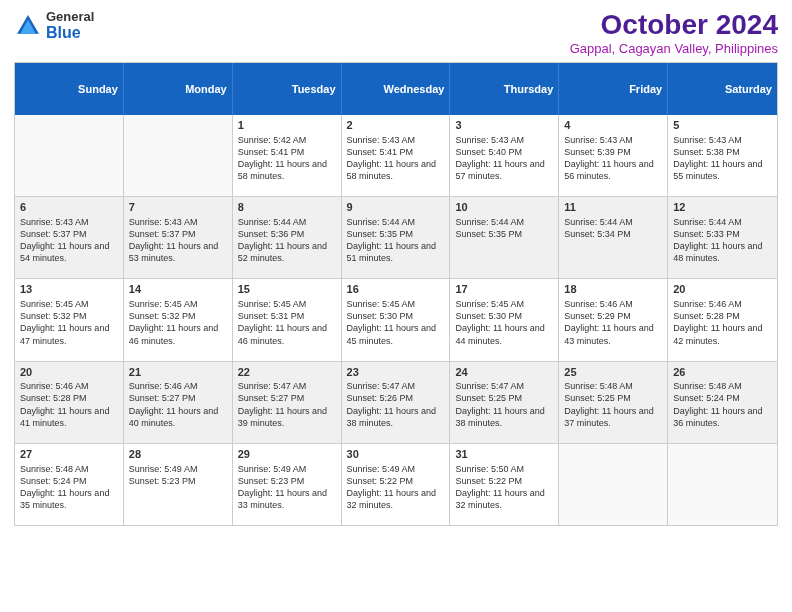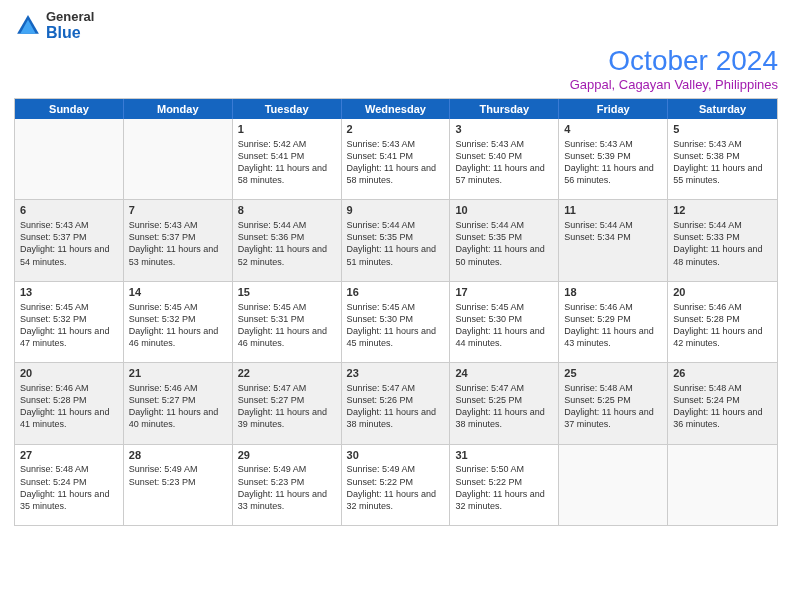--- a/index.html
+++ b/index.html
@@ -45,46 +45,45 @@
     }
     .logo-icon {
       width: 28px;
       height: 28px;
     }
     .title-area {
       text-align: right;
     }
     .month-title {
       font-size: 28px;
-      color: #3b82f6;
-      font-weight: normal;
+      color: #4c1d95;
+      font-weight: bold;
       line-height: 1.1;
-      margin-top: 36px;
     }
     .subtitle {
       font-size: 13px;
       color: #a21caf;
     }
     .calendar {
       flex: 1;
       display: flex;
       flex-direction: column;
       border: 1px solid #ccc;
     }
     .cal-header {
       display: grid;
       grid-template-columns: repeat(7, 1fr);
       background: #1565c0;
     }
     .cal-header-cell {
       color: #fff;
       font-size: 11px;
       font-weight: bold;
-      padding: 4px 5px;
-      text-align: center;
+      padding: 20px 5px;
+      text-align: right;
       border-right: 1px solid #3a7bd5;
     }
     .cal-header-cell:last-child { border-right: none; }
     .cal-body {
       flex: 1;
       display: flex;
       flex-direction: column;
     }
     .cal-row {
       display: grid;
@@ -205,21 +204,20 @@
           <div class="cal-cell shaded">
             <div class="day-num">9</div>
             <div class="cal-cell-text">Sunrise: 5:44 AM</div>
             <div class="cal-cell-text">Sunset: 5:35 PM</div>
             <div class="cal-cell-text">Daylight: 11 hours and 51 minutes.</div>
           </div>
           <div class="cal-cell shaded">
             <div class="day-num">10</div>
             <div class="cal-cell-text">Sunrise: 5:44 AM</div>
             <div class="cal-cell-text">Sunset: 5:35 PM</div>
-            <div class="cal-cell-text">Daylight: 11 hours and 50 minutes.</div>
           </div>
           <div class="cal-cell shaded">
             <div class="day-num">11</div>
             <div class="cal-cell-text">Sunrise: 5:44 AM</div>
             <div class="cal-cell-text">Sunset: 5:34 PM</div>
           </div>
           <div class="cal-cell shaded">
             <div class="day-num">12</div>
             <div class="cal-cell-text">Sunrise: 5:44 AM</div>
             <div class="cal-cell-text">Sunset: 5:33 PM</div>

